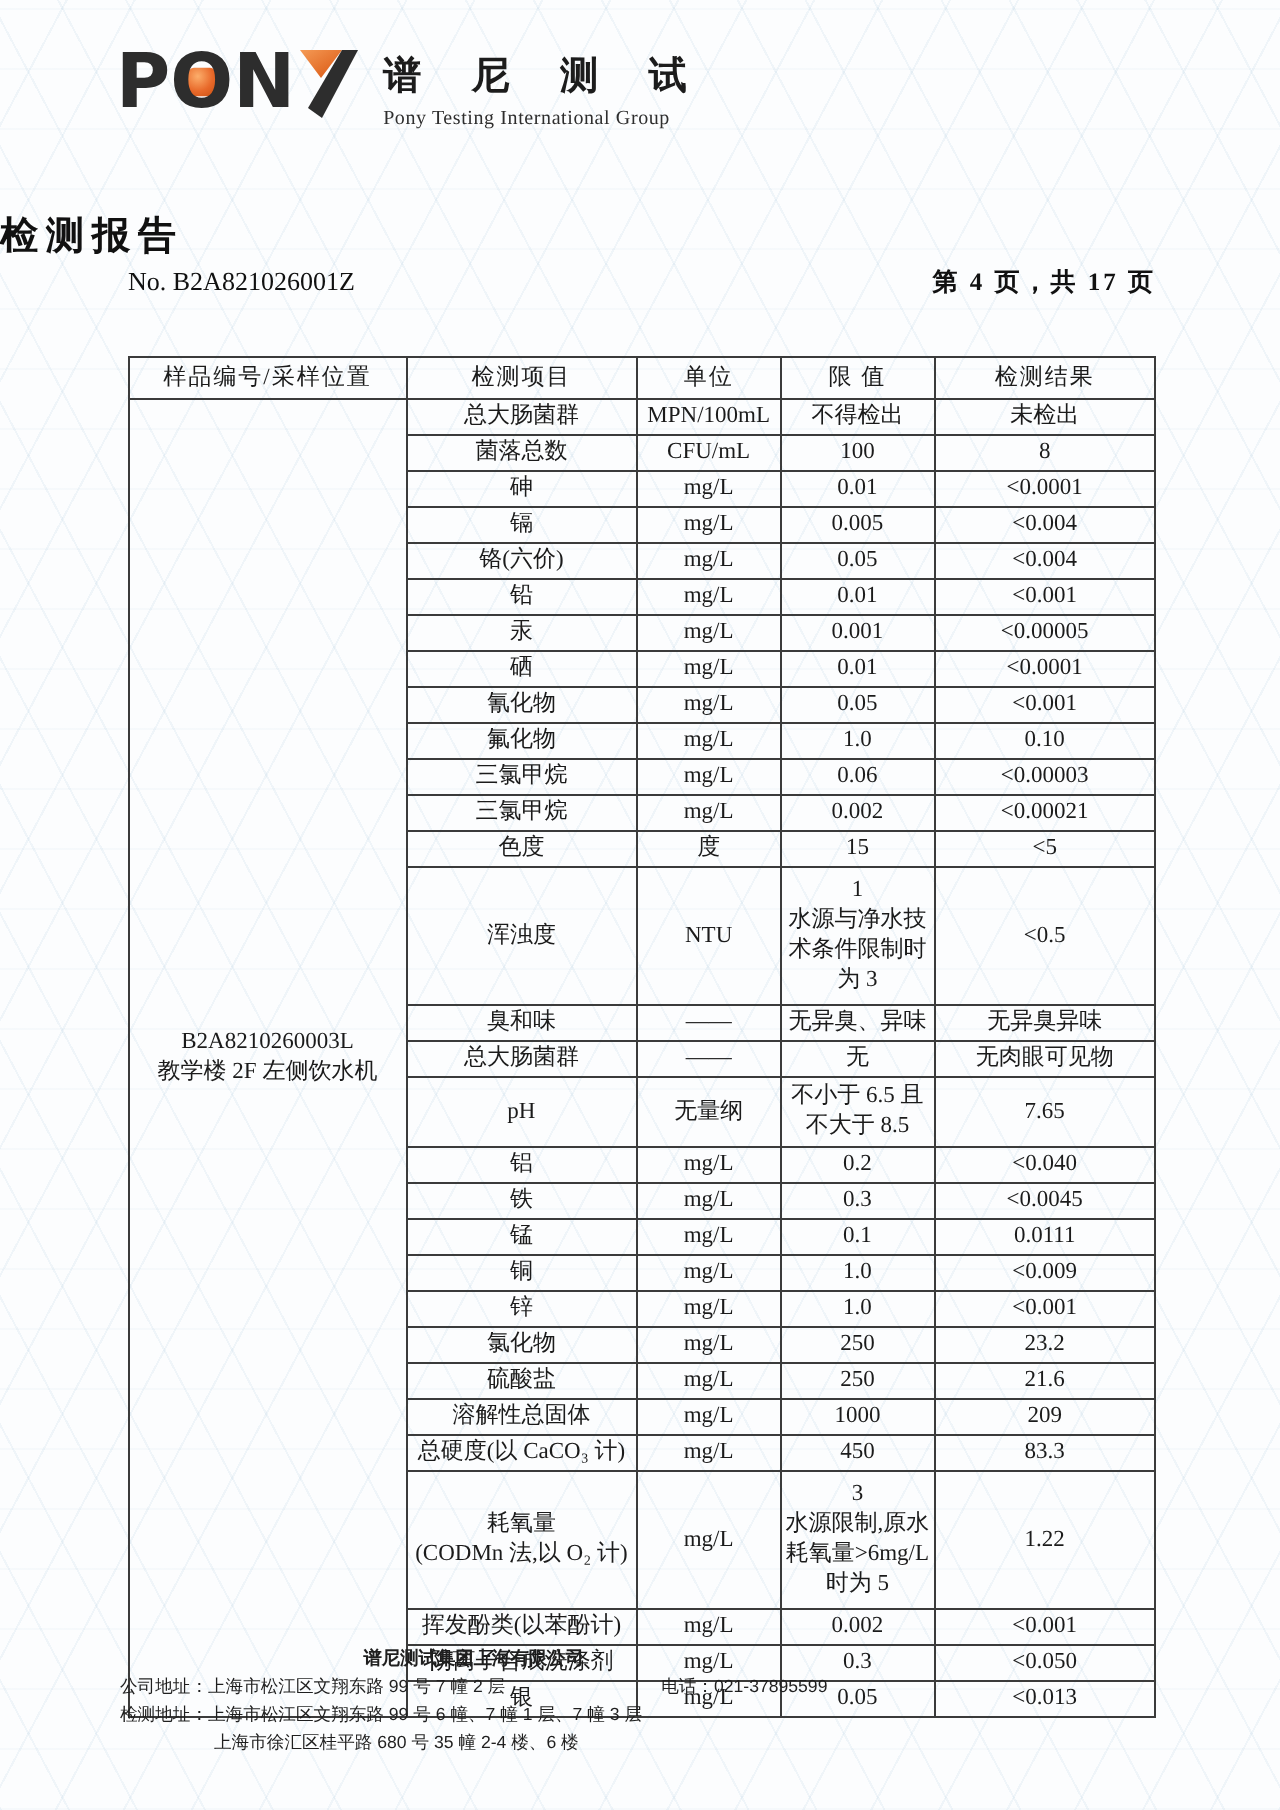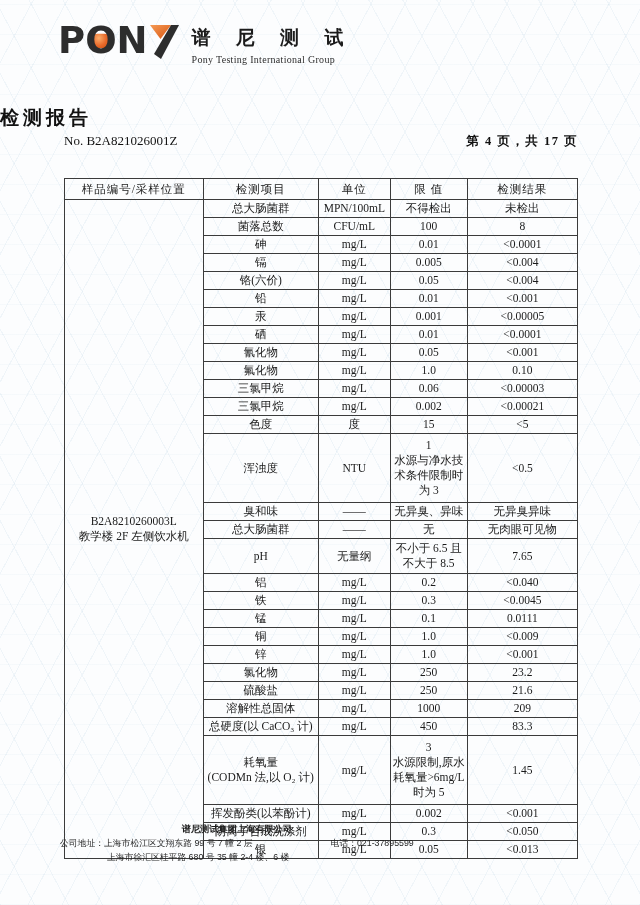--- a/index.html
+++ b/index.html
@@ -280,21 +280,21 @@
           <td>mg/L</td>
           <td>450</td>
           <td>83.3</td>
         </tr>
       <tr class="h70">
           <td class="preline">耗氧量
 (CODMn 法,以 O₂ 计)</td>
           <td>mg/L</td>
           <td class="preline">3
 水源限制,原水耗氧量&gt;6mg/L 时为 5</td>
-          <td>1.45</td>
+          <td>1.22</td>
         </tr>
       <tr>
           <td>挥发酚类(以苯酚计)</td>
           <td>mg/L</td>
           <td>0.002</td>
           <td>&lt;0.001</td>
         </tr>
       <tr>
           <td>阴离子合成洗涤剂</td>
           <td>mg/L</td>
@@ -310,17 +310,18 @@
     </tbody>
   </table>
 
   <div class="footer">
     <div class="f-right">
       <div class="f-company">谱尼测试集团上海有限公司</div>
       <div class="addr-row">
         <span>公司地址：上海市松江区文翔东路 99 号 7 幢 2 层</span>
         <span class="tel">电话：021-37895599</span>
       </div>
+      <div>检测地址：上海市松江区文翔东路 99 号 6 幢、7 幢 1 层、7 幢 3 层</div>
       <div class="addr2">上海市徐汇区桂平路 680 号 35 幢 2-4 楼、6 楼</div>
     </div>
   </div>
 
 </div>
 
 </body></html>

